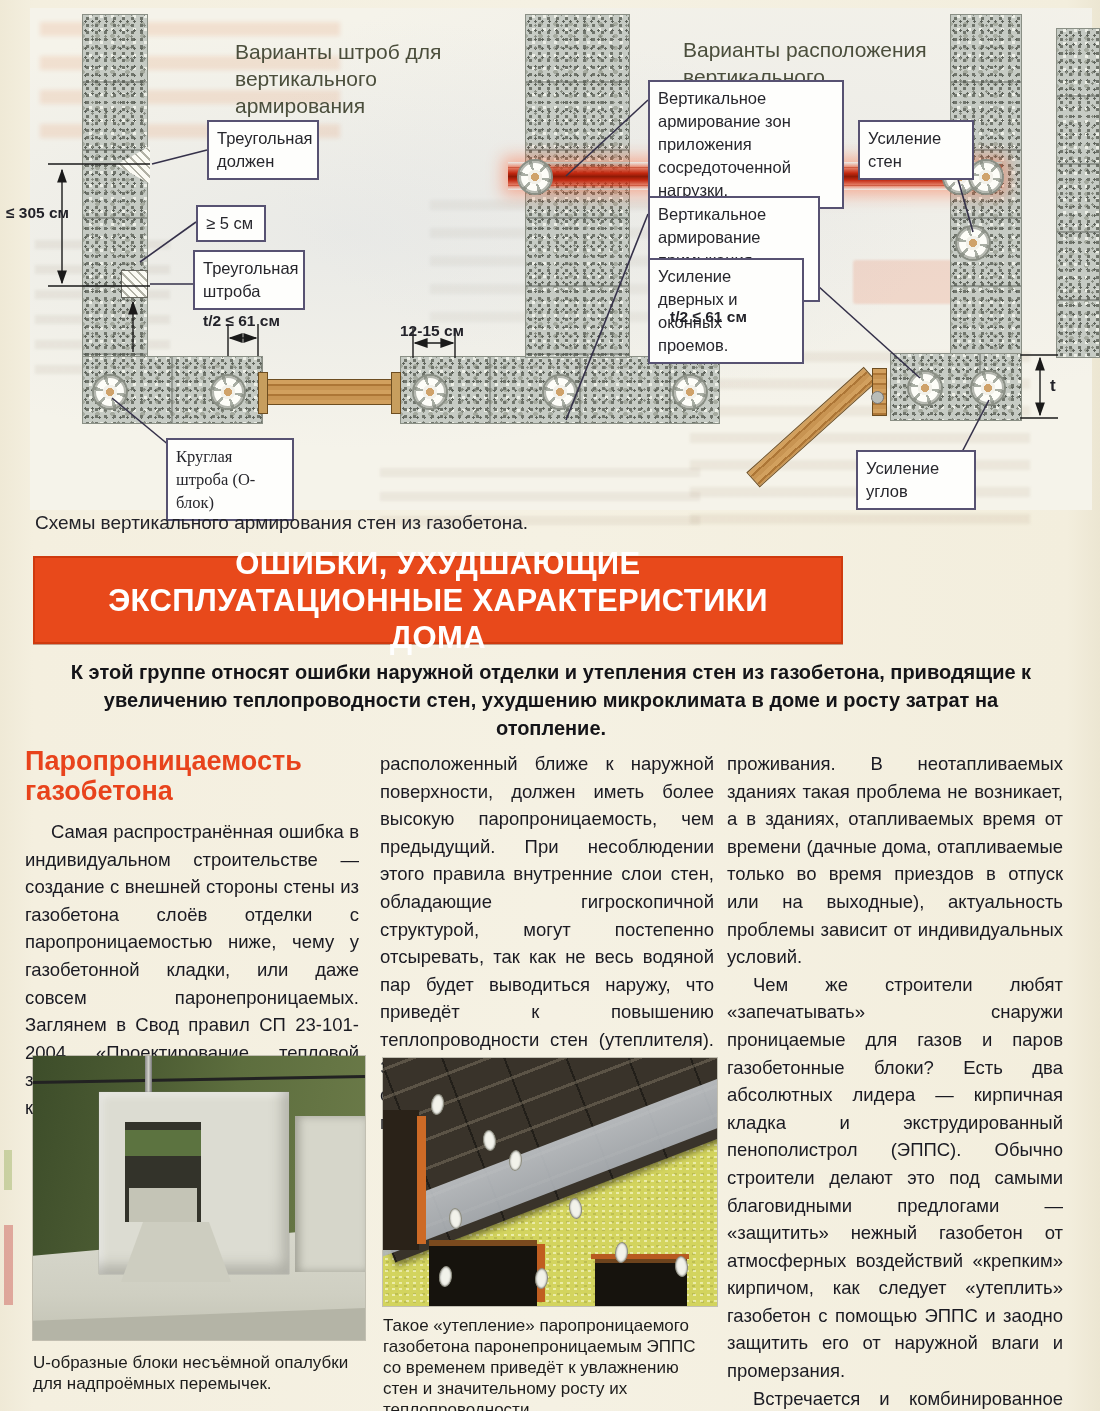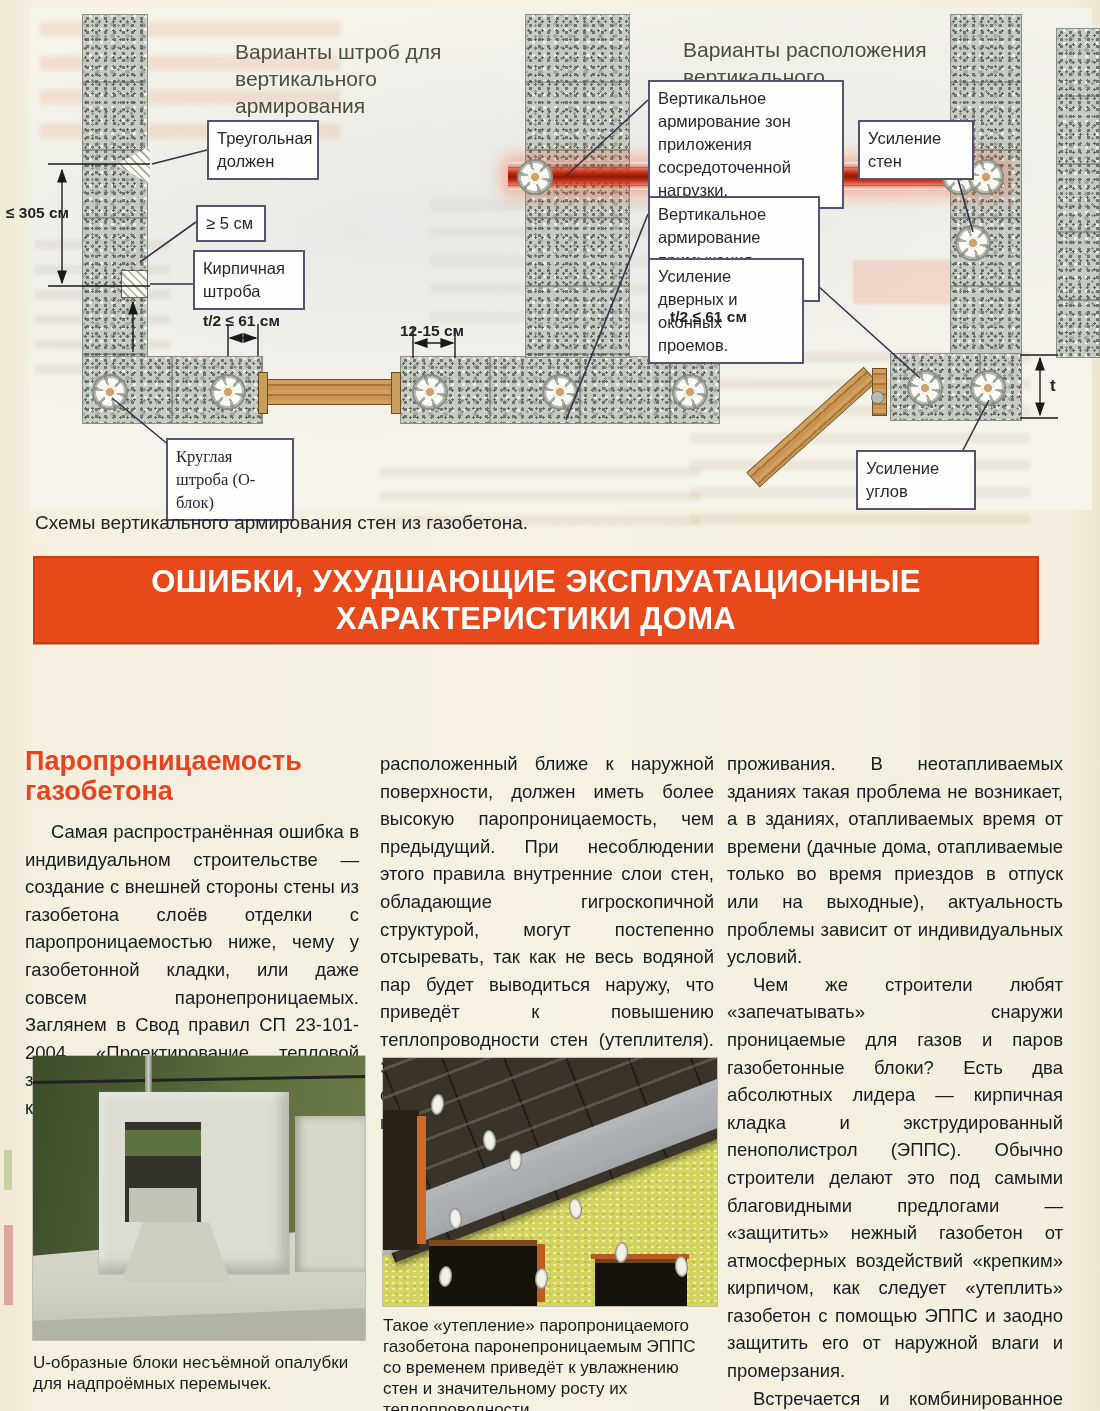--- a/index.html
+++ b/index.html
@@ -44,21 +44,21 @@
         background:repeating-linear-gradient(45deg,#fbfbf4 0 4px,#b2b2a6 4px 6px);
         filter:drop-shadow(0 0 1px #555);}
   .sq-shtroba{position:absolute;left:121px;top:270px;width:27px;height:28px;
         background:repeating-linear-gradient(45deg,#fbfbf4 0 4px,#b2b2a6 4px 6px);
         border:1.5px solid #66665e;box-sizing:border-box;}
   .joint-dot{position:absolute;width:11px;height:11px;border-radius:50%;background:#b9bdb9;border:1px solid #777;}
   #diagram-lines{position:absolute;left:0;top:0;pointer-events:none;}
   #diagram-caption{left:35px;top:512px;font-size:19px;color:#23232a;}
   .ghost{position:absolute;pointer-events:none;}
   
-  #banner{left:33px;top:556px;width:1006px;height:88px;background:#e8491b;border:2px solid #cf3a0e;
+  #banner{left:33px;top:556px;width:810px;height:88px;background:#e8491b;border:2px solid #cf3a0e;
         display:flex;align-items:center;justify-content:center;padding:0 60px;box-sizing:border-box;
         box-shadow:0 1px 0 rgba(120,30,5,.4);}
   #banner .t{color:#ffffff;font-size:31px;line-height:37px;font-weight:bold;text-align:center;letter-spacing:.4px;}
   #intro{left:62px;top:658px;width:978px;font-size:20px;line-height:28px;font-weight:bold;
         text-align:center;color:#141418;}
   
   .colbox{position:absolute;width:334px;}
   .colbox p{margin:0;font-size:18.5px;line-height:27.6px;text-align:justify;color:#1a1a22;}
   .indent{text-indent:26px;}
   #section-heading{margin:0 0 12px 0;font-size:27px;line-height:30px;font-weight:bold;color:#e8431c;}
@@ -198,40 +198,41 @@
       <line x1="1020" y1="355" x2="1058" y2="355"></line>
         <line x1="1020" y1="418" x2="1058" y2="418"></line>
     </g>
   </svg>
 
   <div class="dtitle" style="left:235px;top:38px;width:235px;">Варианты штроб для вертикального армирования</div>
   <div class="dtitle" style="left:683px;top:36px;width:250px;">Варианты расположения вертикального армирования</div>
 
   <div class="dbox" style="left:207px;top:120px;width:112px;">Треугольная должен</div>
   <div class="dbox" style="left:196px;top:205px;width:70px;">≥ 5 см</div>
-  <div class="dbox" style="left:193px;top:250px;width:112px;">Кирпичная штроба</div>
+  <div class="dbox" style="left:193px;top:250px;width:112px;">Треугольная штроба</div>
   <div class="dbox" style="left:166px;top:438px;width:128px;font-family:Liberation Serif, serif;">Круглая штроба (О-блок)</div>
   <div class="dbox" style="left:648px;top:80px;width:196px;">Вертикальное армирование зон приложения сосредоточенной нагрузки.</div>
   <div class="dbox" style="left:858px;top:120px;width:116px;">Усиление стен</div>
   <div class="dbox" style="left:648px;top:196px;width:172px;">Вертикальное армирование примыкания перегородок.</div>
   <div class="dbox" style="left:648px;top:258px;width:156px;">Усиление дверных и оконных проемов.</div>
   <div class="dbox" style="left:856px;top:450px;width:120px;">Усиление углов</div>
 
   <div class="dim-label" style="left:6px;top:204px;">≤ 305 см</div>
   <div class="dim-label" style="left:203px;top:312px;">t/2  ≤ 61 см</div>
   <div class="dim-label" style="left:400px;top:322px;">12-15 см</div>
   <div class="dim-label" style="left:670px;top:308px;">t/2  ≤ 61 см</div>
   <div class="dim-label" style="left:1050px;top:376px;font-size:17px;">t</div>
 
   <div class="abs" id="diagram-caption">Схемы вертикального армирования стен из газобетона.</div>
 
   <div class="abs" id="banner">
     <div class="t">ОШИБКИ, УХУДШАЮЩИЕ ЭКСПЛУАТАЦИОННЫЕ ХАРАКТЕРИСТИКИ ДОМА</div>
   </div>
 
+  <div class="abs" id="intro">К этой группе относят ошибки наружной отделки и утепления стен из газобетона, приводящие к увеличению теплопроводности стен, ухудшению микроклимата в доме и росту затрат на отопление.</div>
 
   <div class="colbox" style="left:25px;top:746px;">
     <h2 id="section-heading">Паропроницаемость газобетона</h2>
     <p class="indent">Самая распространённая ошибка в индивидуальном строительстве — создание с внешней стороны стены из газобетона слоёв отделки с паропроницаемостью ниже, чему у газобетонной кладки, или даже совсем паронепроницаемых. Заглянем в Свод правил СП 23-101-2004 «Проектирование тепловой защиты зданий», где записано, что каждый слой такой стены,</p>
   </div>
   <div class="colbox" style="left:380px;top:750px;">
     <p>расположенный ближе к наружной поверхности, должен иметь более высокую паропроницаемость, чем предыдущий. При несоблюдении этого правила внутренние слои стен, обладающие гигроскопичной структурой, могут постепенно отсыревать, так как не весь водяной пар будет выводиться наружу, что приведёт к повышению теплопроводности стен (утеплителя). Это правило применимо к отапливаемым зданиям для постоянного</p>
   </div>
   <div class="colbox" style="left:727px;top:750px;width:336px;">
     <p>проживания. В неотапливаемых зданиях такая проблема не возникает, а в зданиях, отапливаемых время от времени (дачные дома, отапливаемые только во время приездов в отпуск или на выходные), актуальность проблемы зависит от индивидуальных условий.</p>

